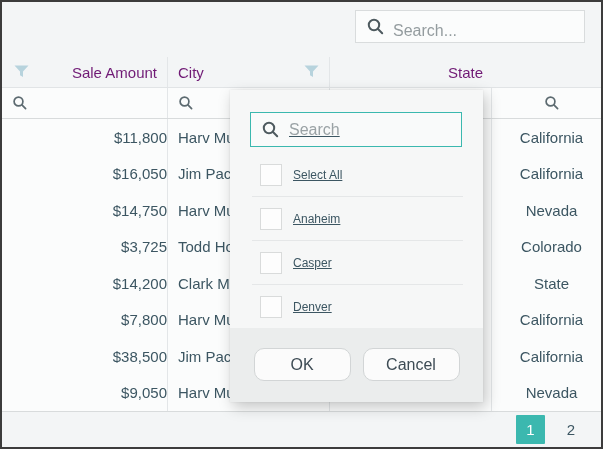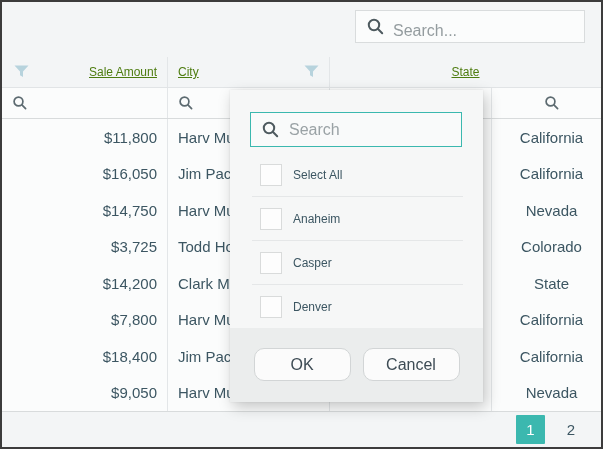--- a/index.html
+++ b/index.html
@@ -42,30 +42,30 @@
   .hdr-row{ height:31px; border-bottom:1px solid #e1e4e6; }
   .filter-row{ height:31px; background:#fbfcfc; border-bottom:1px solid #d8dbdc; }
   .data-area{ background:#fbfcfc; }
   .data-row{ height:36.5px; }
   .data-area{ border-bottom:1px solid #d8dbdc; }
 
   .c1{ width:166px; } .c2{ width:162px; } .c3{ width:162px; } .c4{ flex:1;justify-content:center; }
   .cell{ display:flex; align-items:center; border-right:1px solid #e3e6e8; overflow:hidden; white-space:nowrap; }
   .c4.cell{ border-right:none; }
 
-  .hdr-cell{ color:#4d7c0f; font-size:12px;text-decoration:underline; }
+  .hdr-cell{ color:#701a75; font-size:15px; }
   .hdr-cell .caption{ overflow:hidden; white-space:nowrap; }
   .hdr-c1{ justify-content:space-between; padding:0 10px 0 12px; }
   .hdr-left{ padding:0 10px; justify-content:space-between; }
   .hdr-c4{ padding:0 10px; }
   .funnel{ color:#b7d3dd; }
 
   .filter-cell{ padding-left:10px; color:#5c6a70; }
 
-  .num-cell{ justify-content:flex-end; padding-right:10px; }
+  .num-cell{ justify-content:flex-end; }
   .txt-cell{ padding-left:10px; }
   .data-row{ font-size:15px; color:#3c5662; }
 
   
   .pager{
     height:35px; display:flex; align-items:center; justify-content:flex-end;
     padding-right:20px; gap:16px; background:#f3f5f6;
   }
   .page{
     min-width:20px; height:29px; display:flex; align-items:center; justify-content:center;
@@ -75,20 +75,21 @@
     width:29px; background:#3bb8af; color:#ffffff; border-radius:1px;
   }
 
   
   .hf-popup{
     position:absolute; left:228px; top:88px;
     width:253px; height:312px;
     background:#f6f7f7;
     box-shadow:3px 5px 14px rgba(0,0,0,0.22), 0 0 2px rgba(0,0,0,0.08);
     z-index:10;
+    text-decoration:underline;
   }
   .hf-search{
     margin:22px 21px 0 20px; height:35px;
     border:1px solid #3bb8af; background:#f9fafa;
     display:flex; align-items:center; padding:0 8px 0 10px;
   }
   .hf-search input{
     flex:1; min-width:0; border:none; outline:none; background:transparent;
     font:16px "Liberation Sans","DejaVu Sans",sans-serif; color:#3c5662;
   }
@@ -221,21 +222,21 @@
       <div class="cell txt-cell c3"></div>
       <div class="cell txt-cell c4">State</div>
     </div>
     <div class="data-row">
       <div class="cell num-cell c1">$7,800</div>
       <div class="cell txt-cell c2">Harv Mudd</div>
       <div class="cell txt-cell c3"></div>
       <div class="cell txt-cell c4">California</div>
     </div>
     <div class="data-row">
-      <div class="cell num-cell c1">$18,400</div>
+      <div class="cell num-cell c1">$38,500</div>
       <div class="cell txt-cell c2">Jim Packard</div>
       <div class="cell txt-cell c3"></div>
       <div class="cell txt-cell c4">California</div>
     </div>
     <div class="data-row">
       <div class="cell num-cell c1">$9,050</div>
       <div class="cell txt-cell c2">Harv Mudd</div>
       <div class="cell txt-cell c3"></div>
       <div class="cell txt-cell c4">Nevada</div>
     </div>

